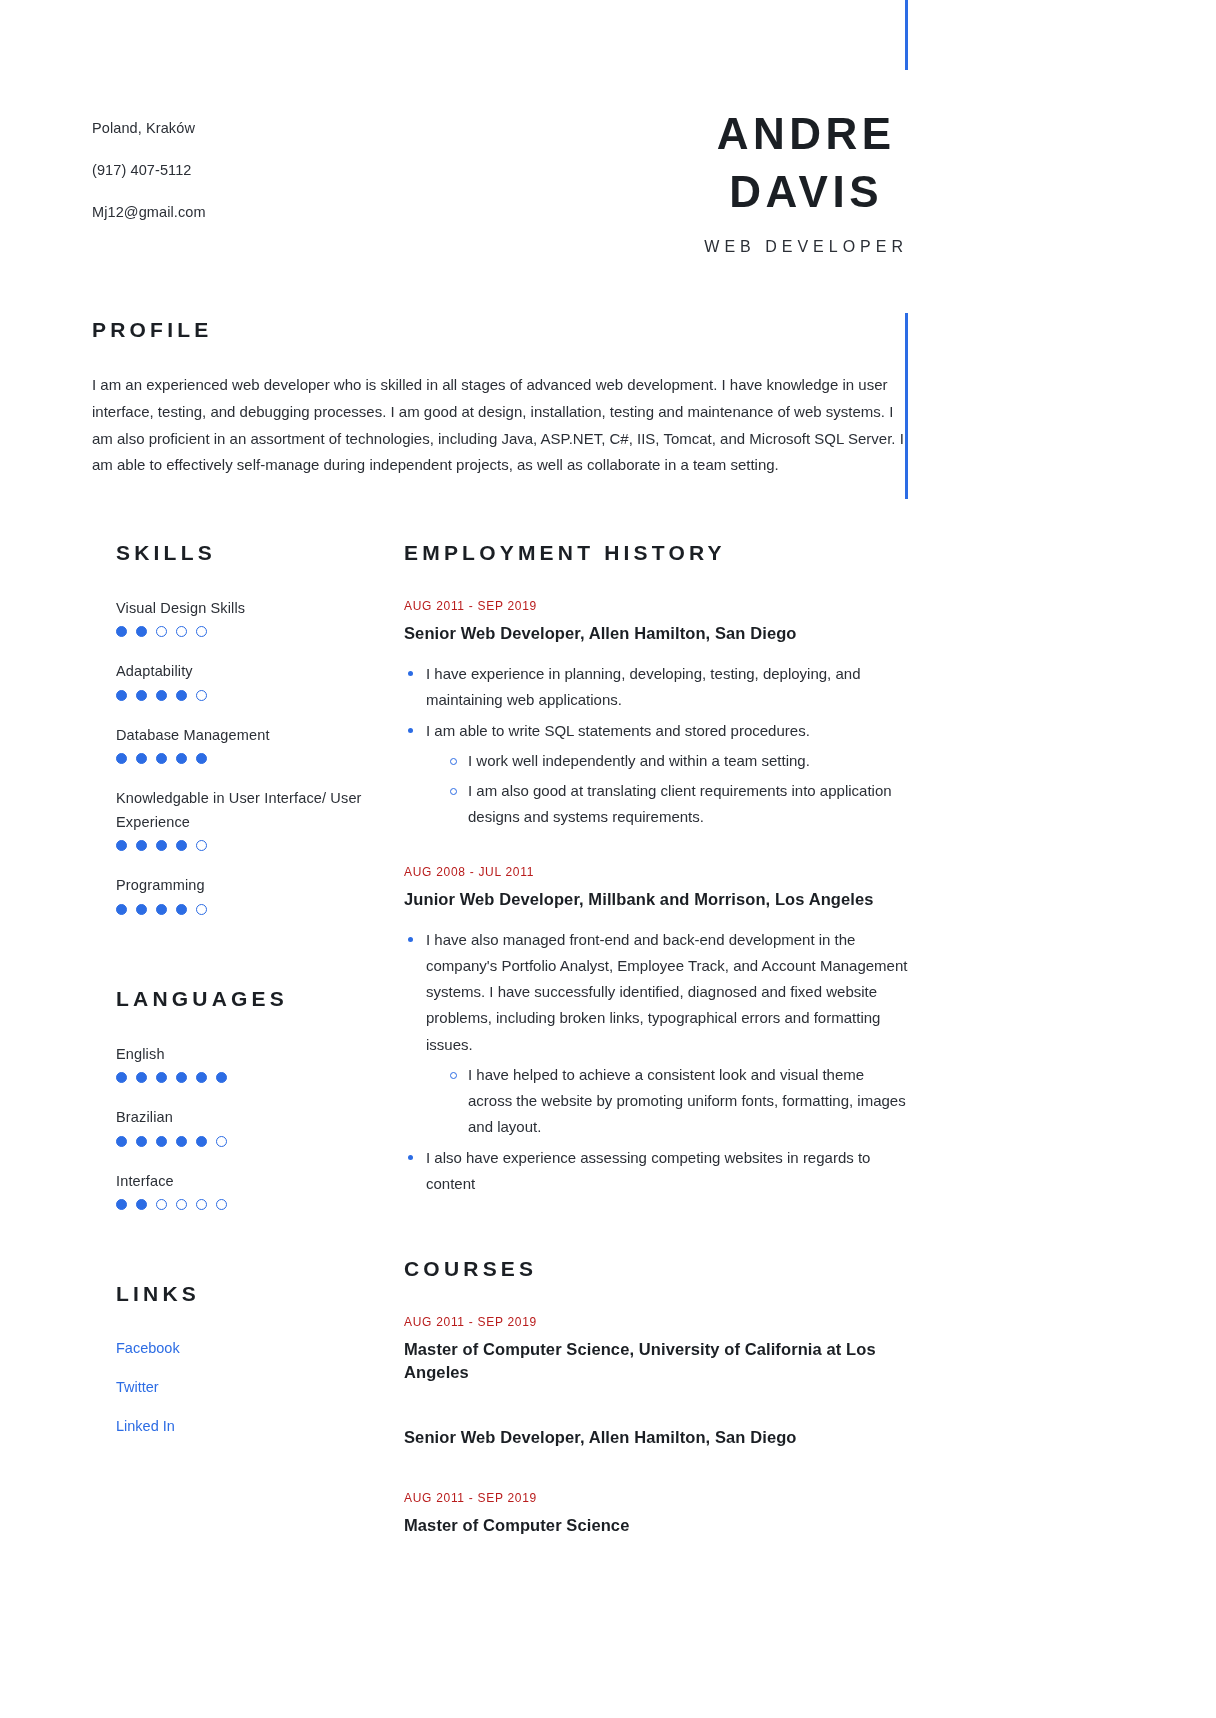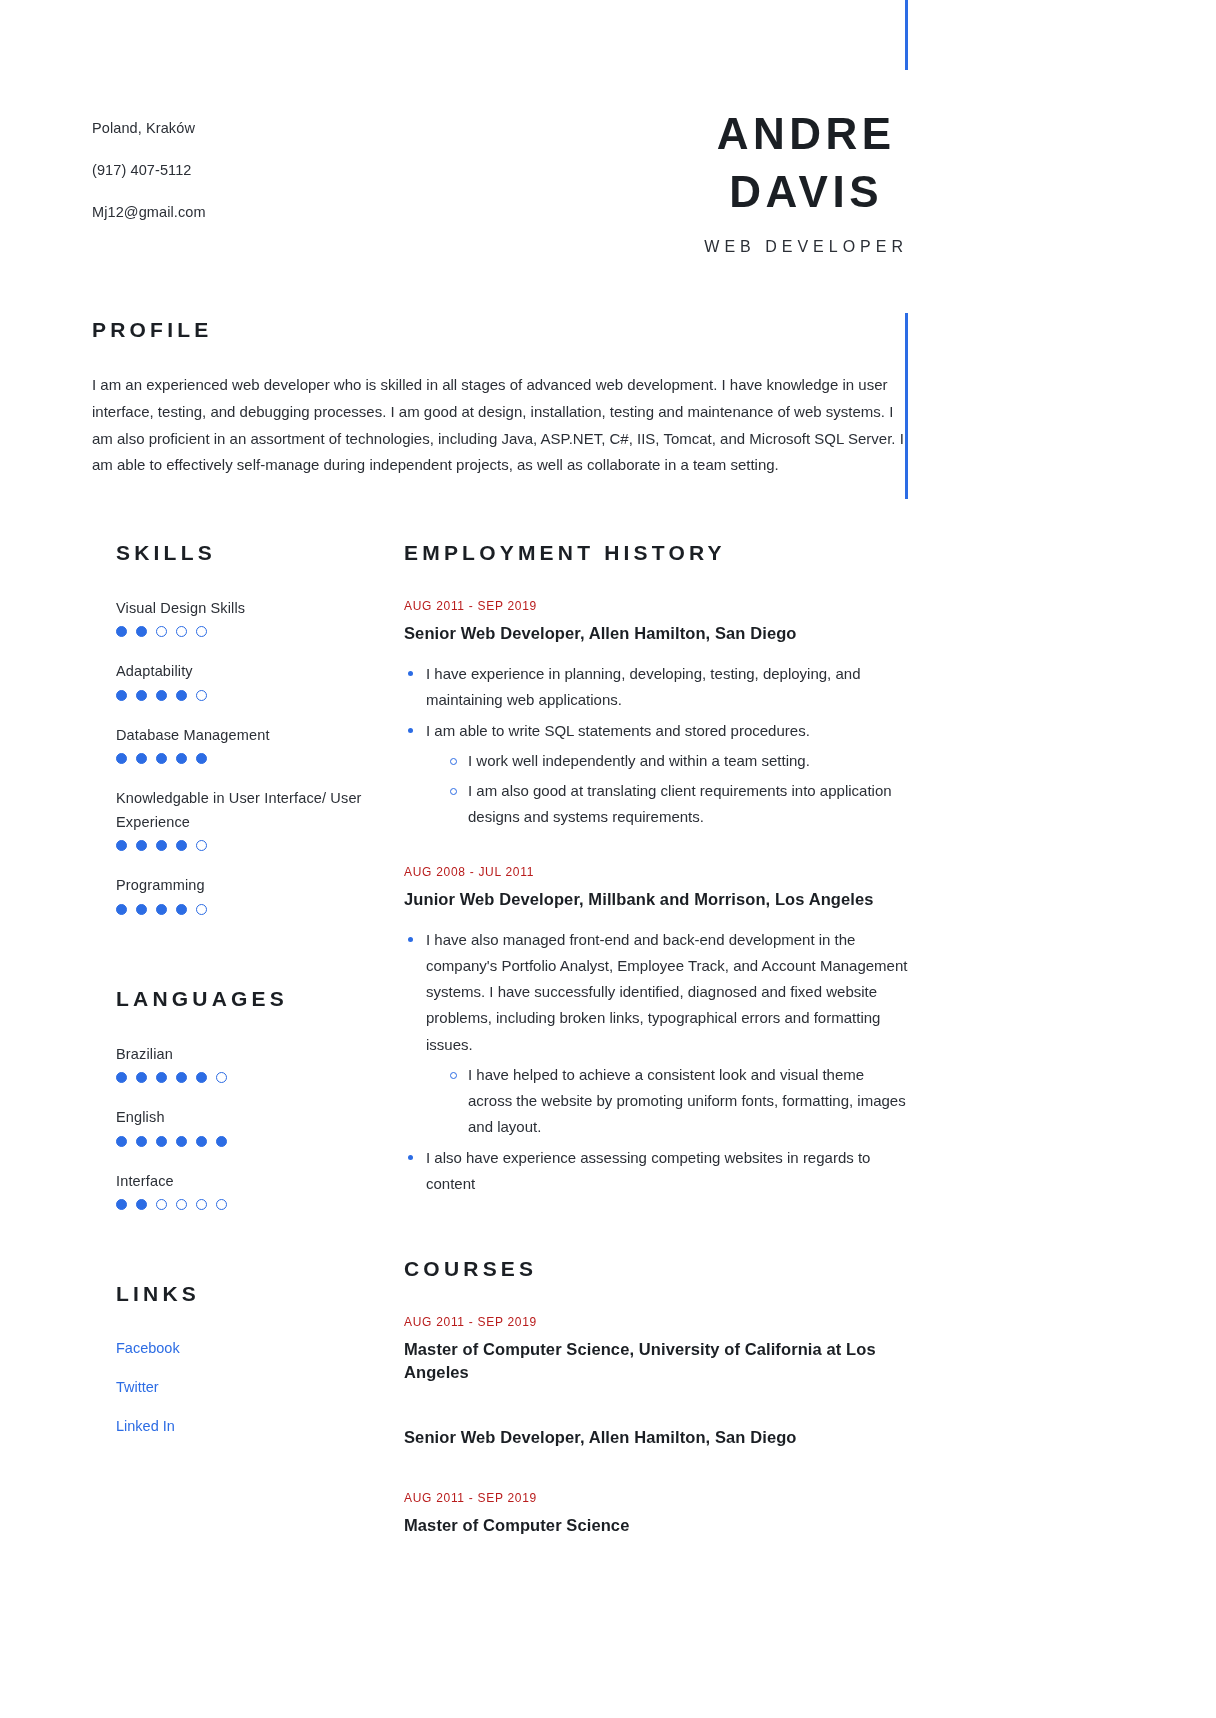--- a/index.html
+++ b/index.html
@@ -281,39 +281,39 @@
                 <span class="dot"></span>
               </div>
             </div>
           </div>
       </div>
 
       <div class="left-block">
         <div class="section-title">LANGUAGES</div>
         <div id="languages-list">
             <div class="rated-item">
+              <div class="rated-label">English</div>
+              <div class="dots">
+                <span class="dot filled"></span>
+                <span class="dot filled"></span>
+                <span class="dot filled"></span>
+                <span class="dot filled"></span>
+                <span class="dot filled"></span>
+                <span class="dot filled"></span>
+              </div>
+            </div>
+            <div class="rated-item">
               <div class="rated-label">Brazilian</div>
               <div class="dots">
                 <span class="dot filled"></span>
                 <span class="dot filled"></span>
                 <span class="dot filled"></span>
                 <span class="dot filled"></span>
                 <span class="dot filled"></span>
                 <span class="dot"></span>
-              </div>
-            </div>
-            <div class="rated-item">
-              <div class="rated-label">English</div>
-              <div class="dots">
-                <span class="dot filled"></span>
-                <span class="dot filled"></span>
-                <span class="dot filled"></span>
-                <span class="dot filled"></span>
-                <span class="dot filled"></span>
-                <span class="dot filled"></span>
               </div>
             </div>
             <div class="rated-item">
               <div class="rated-label">Interface</div>
               <div class="dots">
                 <span class="dot filled"></span>
                 <span class="dot filled"></span>
                 <span class="dot"></span>
                 <span class="dot"></span>
                 <span class="dot"></span>

